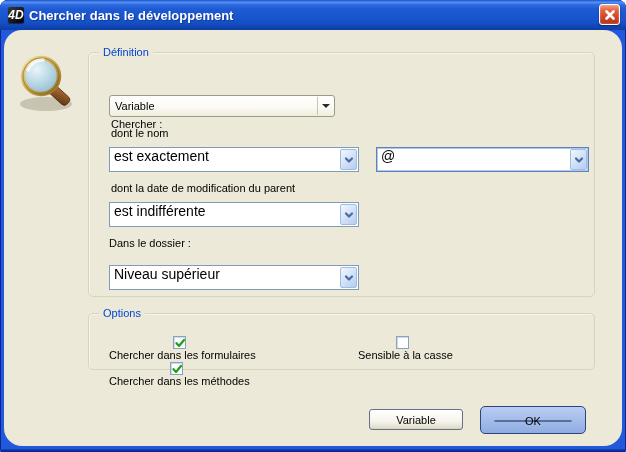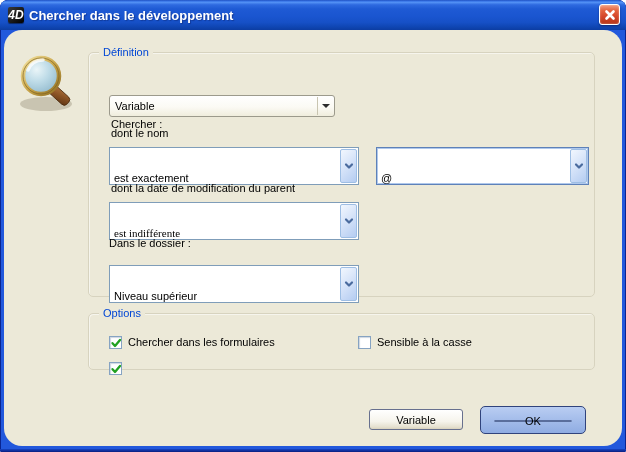--- a/index.html
+++ b/index.html
@@ -72,24 +72,24 @@
   }
   #group-definition{ left:84px; top:22px; width:507px; height:245px; }
   #group-options   { left:84px; top:283px; width:507px; height:57px; }
 
   .field-label{
     position:absolute; font-size:11px; color:#000; white-space:nowrap;
   }
 
   
   .combo{
-    position:absolute; height:38px;
+    position:absolute; height:25px;
     background:#fff; border:1px solid #7F9DB9;
-    display:flex; align-items:flex-end;
-    font-size:11px; color:#000; padding-left:4px;
+    display:flex; align-items:flex-start;
+    font-size:14px; color:#000; padding-left:4px;
     cursor:pointer;
   }
   .combo.focused{
     border:1px solid #5E81B8;
     box-shadow: inset 0 0 0 1px #AFC8EC;
   }
   .combo .chev-btn{
     position:absolute; top:1px; bottom:1px; right:1px; width:17px;
     border:1px solid #9EBEE4; border-radius:2px;
     background:linear-gradient(135deg,#F2F7FE 0%,#D7E4F9 45%,#B4CCF1 100%);
@@ -112,21 +112,21 @@
     border-left:1px solid #C9C5B1;
     display:flex; align-items:center; justify-content:center;
   }
   .popup-menu .tri{
     width:0; height:0; border-left:4px solid transparent;
     border-right:4px solid transparent; border-top:4px solid #2b2b2b;
   }
 
   
   .cb-row{
-    position:absolute; display:flex; cursor:pointer;
+    position:absolute; display:flex; align-items:center; cursor:pointer;flex-direction:column;
   }
   .cb-box{
     width:13px; height:13px; background:#fff;
     border:1px solid #86A3C2;
     box-shadow:inset 1px 1px 1px rgba(60,90,130,.25);
     margin-right:6px; position:relative; flex:0 0 auto;
   }
   .cb-box svg{ position:absolute; left:0; top:0; display:none; }
   .cb-row.checked .cb-box svg{ display:block; }
   .cb-label{ font-size:11px; color:#000; white-space:nowrap; }
@@ -223,21 +223,21 @@
         <span class="value">@</span>
         <span class="chev-btn">
           <svg width="12" height="12" viewBox="0 0 12 12">
             <path d="M3 4.5 L6 7.5 L9 4.5" fill="none" stroke="#4A6B9E" stroke-width="2.2" stroke-linecap="round" stroke-linejoin="round"></path>
           </svg>
         </span>
       </div>
 
       <span class="field-label" style="left:22px; top:129px;">dont la date de modification du parent</span>
 
-      <div class="combo" style="left:20px; top:149px; width:250px;font-family:Liberation Serif, serif;">
+      <div class="combo" style="left:20px; top:149px; width:250px;">
         <span class="value">est indifférente</span>
         <span class="chev-btn">
           <svg width="12" height="12" viewBox="0 0 12 12">
             <path d="M3 4.5 L6 7.5 L9 4.5" fill="none" stroke="#4A6B9E" stroke-width="2.2" stroke-linecap="round" stroke-linejoin="round"></path>
           </svg>
         </span>
       </div>
 
       <span class="field-label" style="left:20px; top:184px;">Dans le dossier :</span>
 
@@ -262,20 +262,21 @@
         </span>
         <span class="cb-label">Chercher dans les formulaires</span>
       </label>
 
       <label class="cb-row checked" style="left:20px; top:48px;">
         <span class="cb-box">
           <svg width="13" height="13" viewBox="0 0 13 13">
             <path d="M2.5 6.2 L5 9 L10 3" fill="none" stroke="#21A121" stroke-width="2.3" stroke-linecap="round" stroke-linejoin="round"></path>
           </svg>
         </span>
+        <span class="cb-label">Chercher dans les méthodes</span>
       </label>
 
       <label class="cb-row" style="left:269px; top:22px;">
         <span class="cb-box">
           
         </span>
         <span class="cb-label">Sensible à la casse</span>
       </label>
     </fieldset>
 

